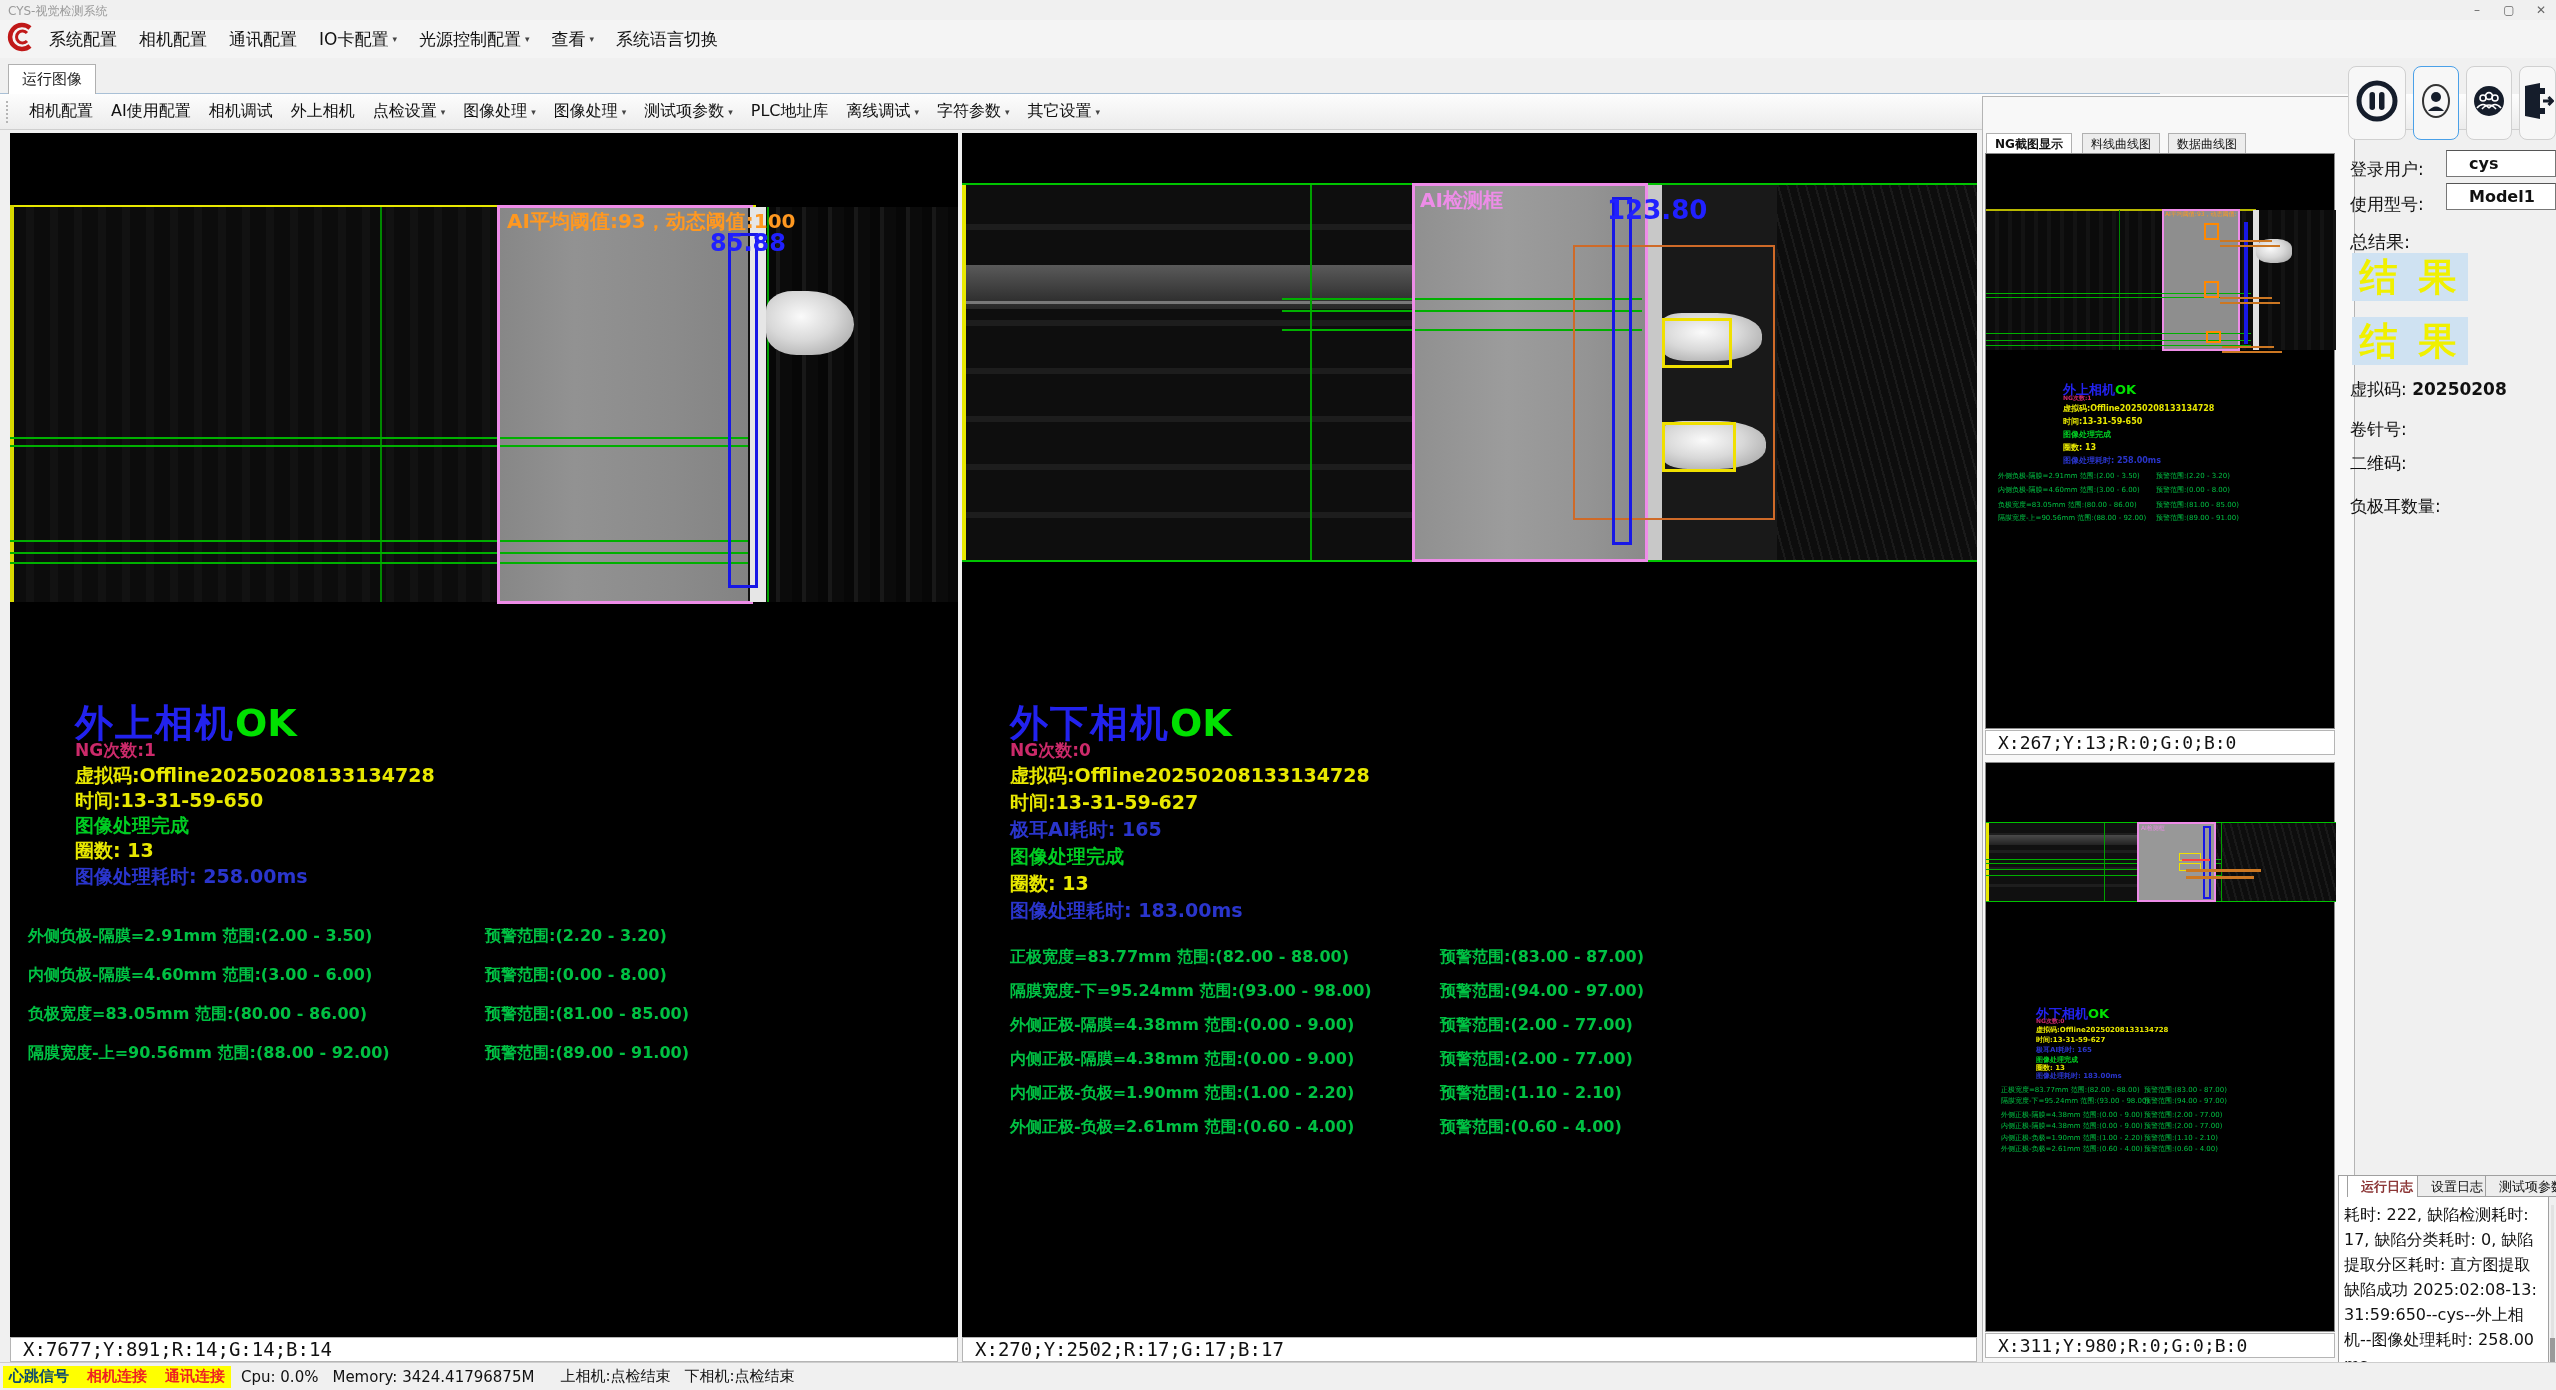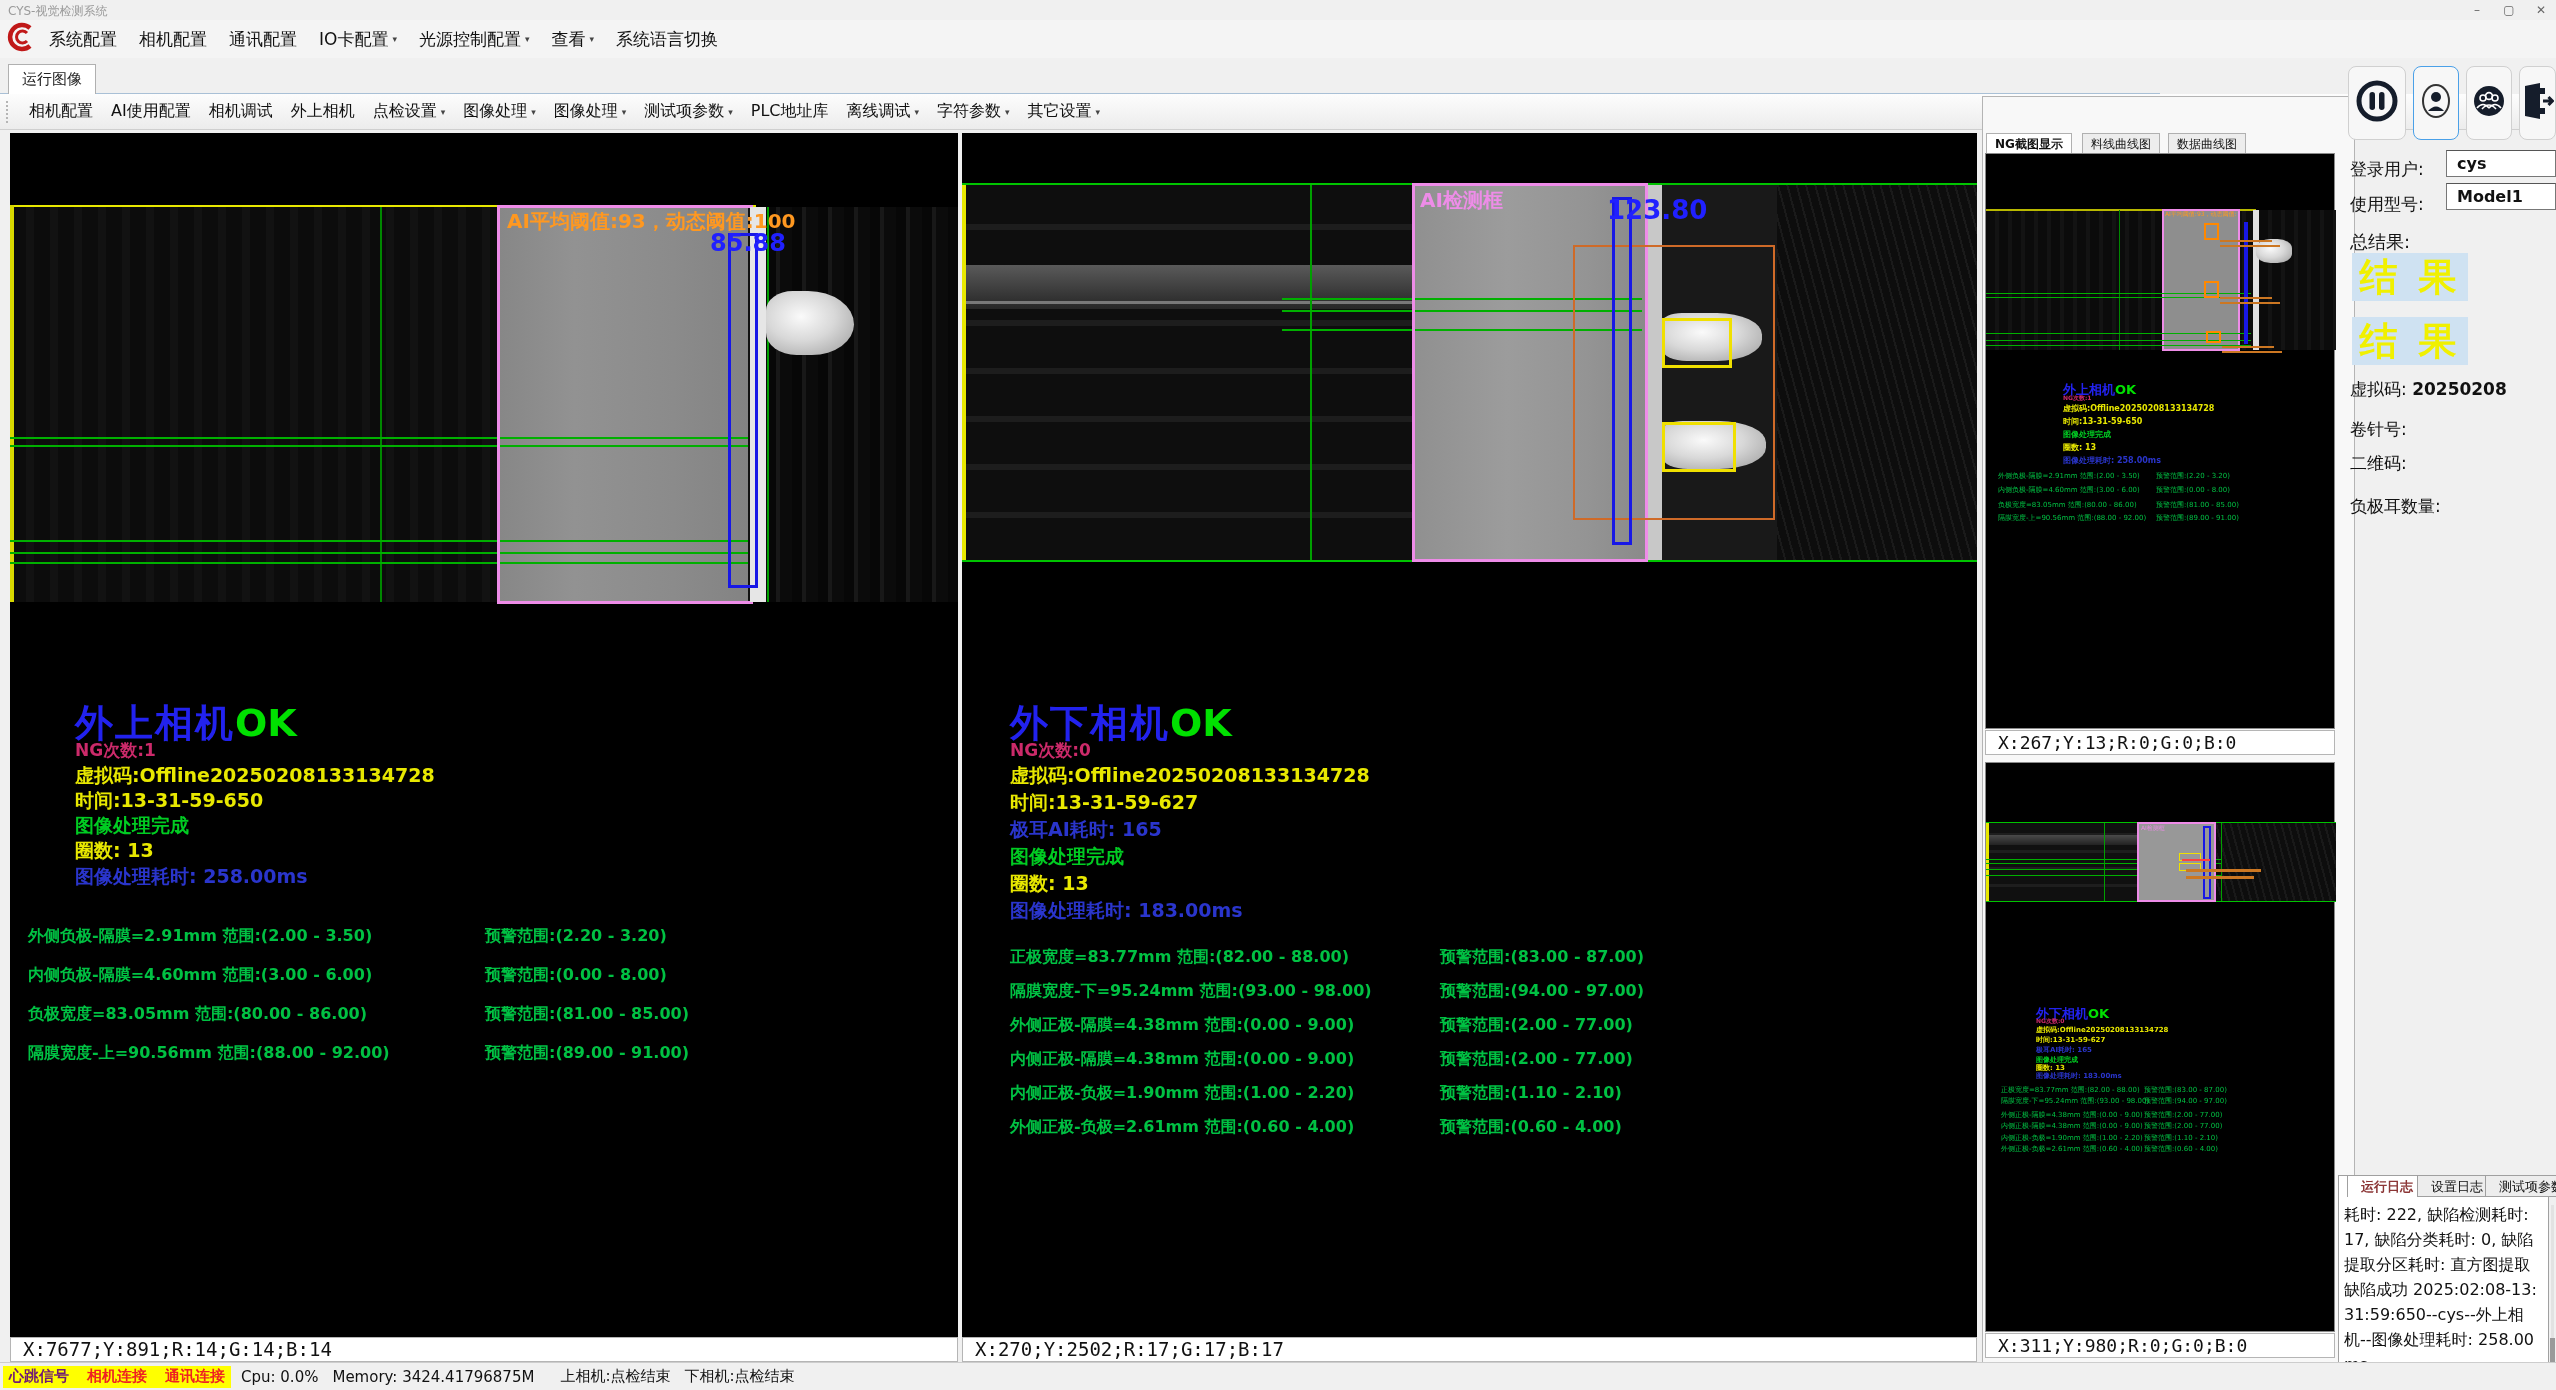--- a/index.html
+++ b/index.html
@@ -38,21 +38,21 @@
 .ngtab{position:absolute;top:133px;height:21px;font-size:12px;padding:0 8px;line-height:20px;color:#111;background:#ededed;border:1px solid #b0b0b0;border-bottom:none;white-space:nowrap}
 .ngtab.active{background:#fff;font-weight:bold}
 .thumb{background:#000;border:1px solid #8a8a8a}
 .mini-name{font-size:13px;font-weight:bold;color:#2222ee}
 .mini-ok{font-size:13px;font-weight:bold;color:#00e000}
 .mini-row{position:absolute;font-size:8px;font-weight:bold;white-space:nowrap}
 .mini-meas span{position:absolute;font-size:7px;color:#00c143;white-space:nowrap}
 
 .sq-btn{background:#f7f7f7;border:1px solid #d0d0d0;border-radius:8px;display:flex;align-items:center;justify-content:center}
 .rp-label{font-size:17px;color:#111;white-space:nowrap}
-.rp-input{background:#fff;border:1px solid #777;border-top-color:#555;font-size:16px;font-weight:bold;color:#111;padding-left:10px;font-family:"DejaVu Sans",sans-serif}
+.rp-input{background:#fff;border:1px solid #777;border-top-color:#555;font-size:16px;font-weight:bold;color:#111;padding-left:22px;font-family:"DejaVu Sans",sans-serif}
 .result-box{width:116px;height:48px;background:#cfe2f2;color:#f0f000;font-size:38px;font-weight:bold;text-align:center;line-height:48px;letter-spacing:4px}
 #logpanel{left:2338px;top:1175px;width:211px;height:215px;background:#fff;border:1px solid #a0a0a0}
 .logtab{position:absolute;top:-1px;height:22px;font-size:13px;padding:0 13px;line-height:21px;background:#ededed;border:1px solid #a0a0a0;white-space:nowrap;color:#111}
 .logtab.active{background:#fff;border-bottom:none;color:#8b3535;font-weight:bold}
 #logtext{position:absolute;left:5px;top:26px;width:196px;font-size:16px;line-height:25px;color:#111;word-break:break-all}
 
 #bottombar{left:0;top:1362px;width:2556px;height:28px;background:#f0f0f0;border-top:1px solid #cdcdcd;display:flex;align-items:center;font-size:15px}
 #sig-chip{background:#ffff00;display:flex;align-items:center;height:22px;margin-left:3px;padding:0 6px;gap:18px;font-weight:bold}
 .corner-tri{width:0;height:0;border-left:16px solid transparent;border-bottom:14px solid #1e3552}
 </style>
@@ -432,21 +432,21 @@
   <div class="logtab" style="left:78px">设置日志</div>
   <div class="logtab" style="left:146px">测试项参数</div>
   <div id="logtext">耗时: 222, 缺陷检测耗时: 17, 缺陷分类耗时: 0, 缺陷提取分区耗时: 直方图提取缺陷成功 2025:02:08-13:31:59:650--cys--外上相机--图像处理耗时: 258.00ms</div>
 </div>
 <div class="abs" style="left:2551px;top:1205px;width:3px;height:185px;background:#e2e2e2"></div>
 <div class="abs" style="left:2550px;top:1338px;width:5px;height:30px;background:#9a9a9a"></div>
 <div class="abs corner-tri" style="left:2538px;top:1375px"></div>
 
 <div class="abs" id="bottombar">
   <span id="sig-chip">
-    <span style="color:#701a75">心跳信号</span>
+    <span style="color:#0c4a6e">心跳信号</span>
     <span style="color:#ee2222">相机连接</span>
     <span style="color:#ee2222">通讯连接</span>
   </span>
   <span style="margin-left:10px;color:#111">Cpu: 0.0%</span>
   <span style="margin-left:14px;color:#111">Memory: 3424.41796875M</span>
   <span style="margin-left:26px;color:#111">上相机:点检结束</span>
   <span style="margin-left:14px;color:#111">下相机:点检结束</span>
 </div>
 
 </body></html>

